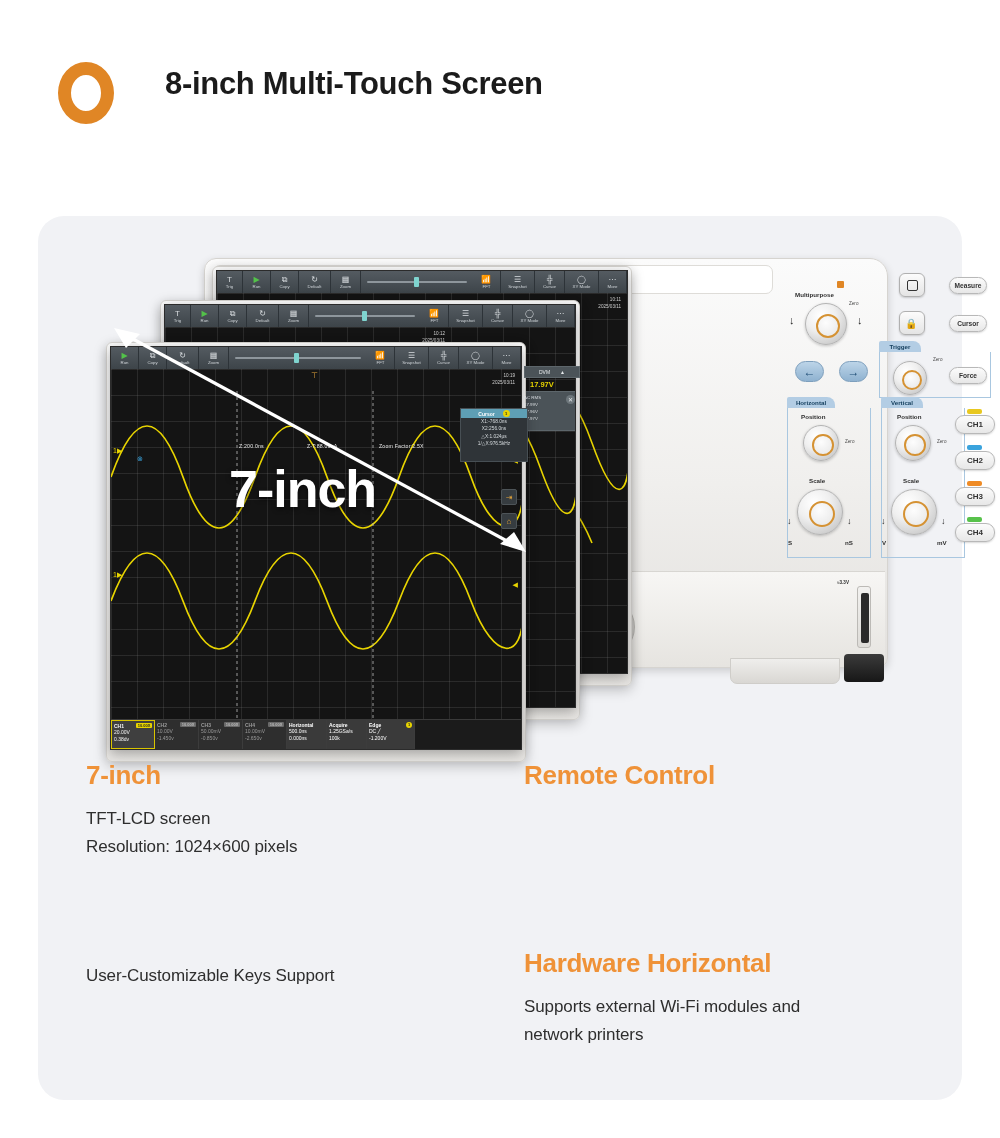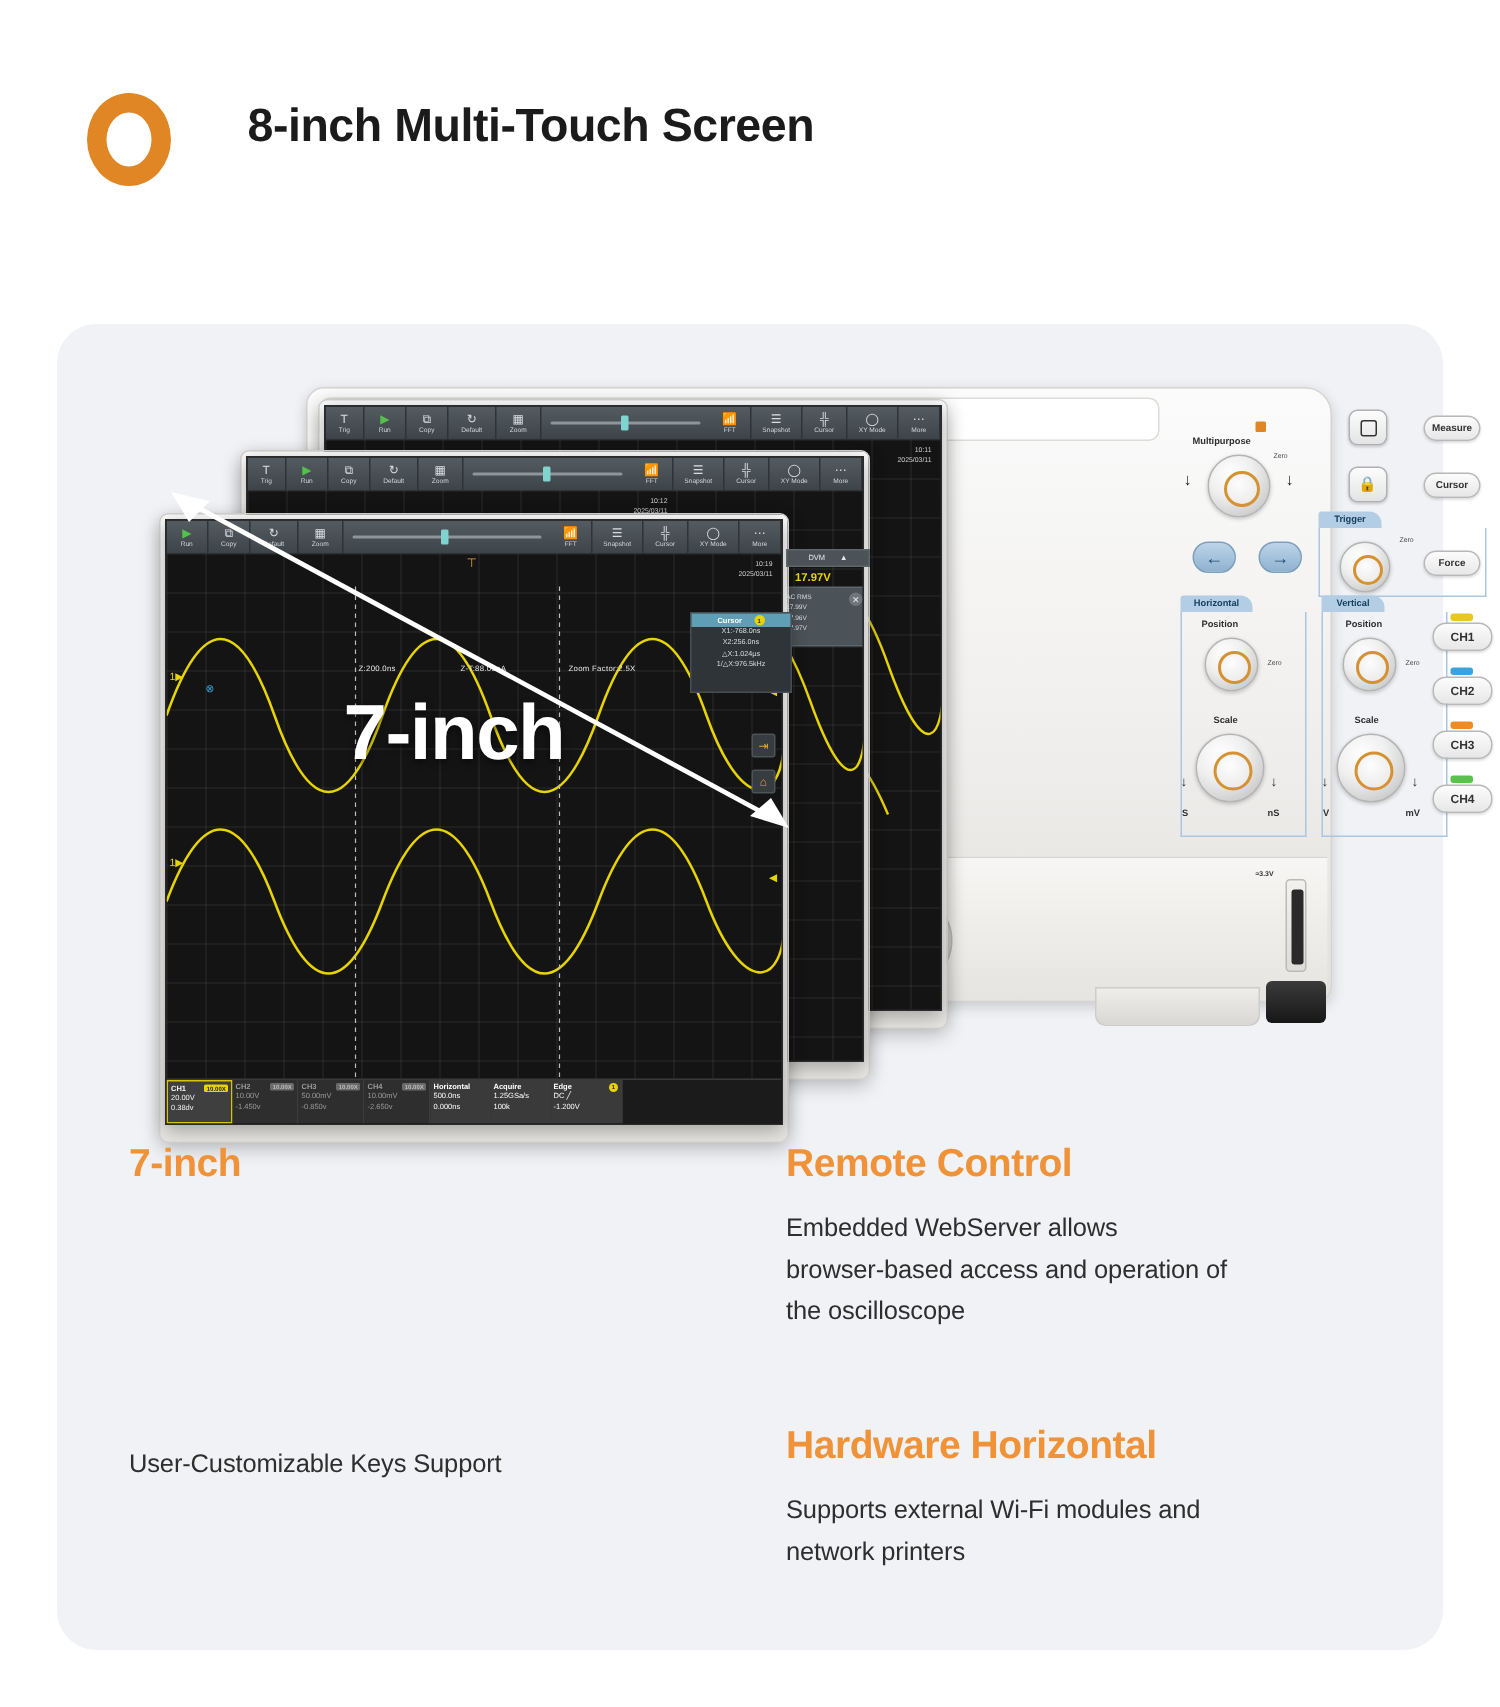--- a/index.html
+++ b/index.html
@@ -560,26 +560,25 @@
   <svg style="position:absolute; left:0; top:0; width:800px; height:450px; pointer-events:none;">
     <line x1="20" y1="84" x2="420" y2="300" stroke="#ffffff" stroke-width="3.2"></line>
     <polygon points="14,80 40,86 26,100" fill="#ffffff"></polygon>
     <polygon points="426,304 400,296 414,284" fill="#ffffff"></polygon>
   </svg>
 </div>
 
 <div class="features">
   <div class="feat" style="left:86px; top:15px; width:400px;">
     <h3>7-inch</h3>
+    <p style="white-space:pre-line;">TFT-LCD screen
+Resolution: 1024×600 pixels</p>
   </div>
   <div class="feat" style="left:524px; top:15px; width:400px;">
     <h3>Remote Control</h3>
-    <p style="white-space:pre-line;">Embedded WebServer allows
-browser-based access and operation of
-the oscilloscope</p>
   </div>
   <div class="feat" style="left:86px; top:203px; width:400px;">
     <p style="white-space:pre-line;">User-Customizable Keys Support</p>
   </div>
   <div class="feat" style="left:524px; top:203px; width:400px;">
     <h3>Hardware Horizontal</h3>
     <p style="white-space:pre-line;">Supports external Wi-Fi modules and
 network printers</p>
   </div>
 </div>

